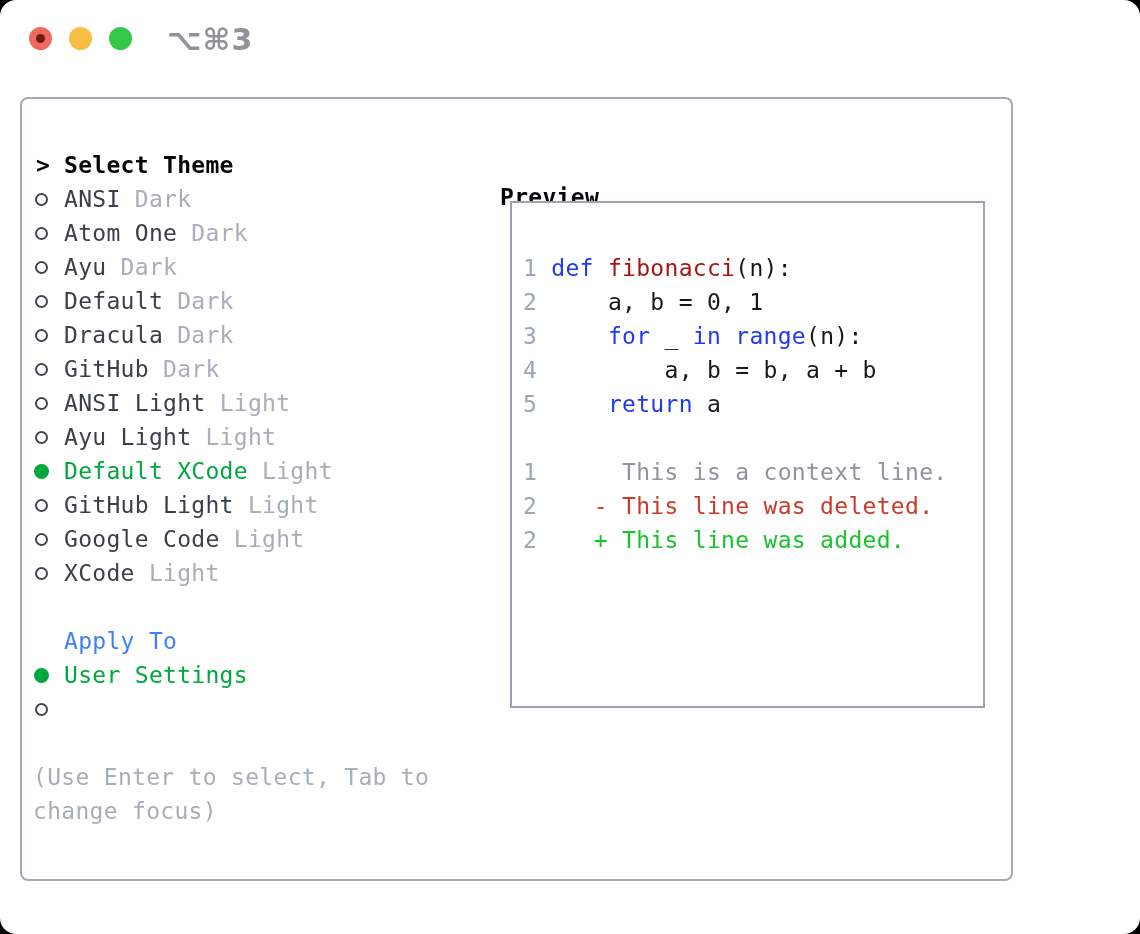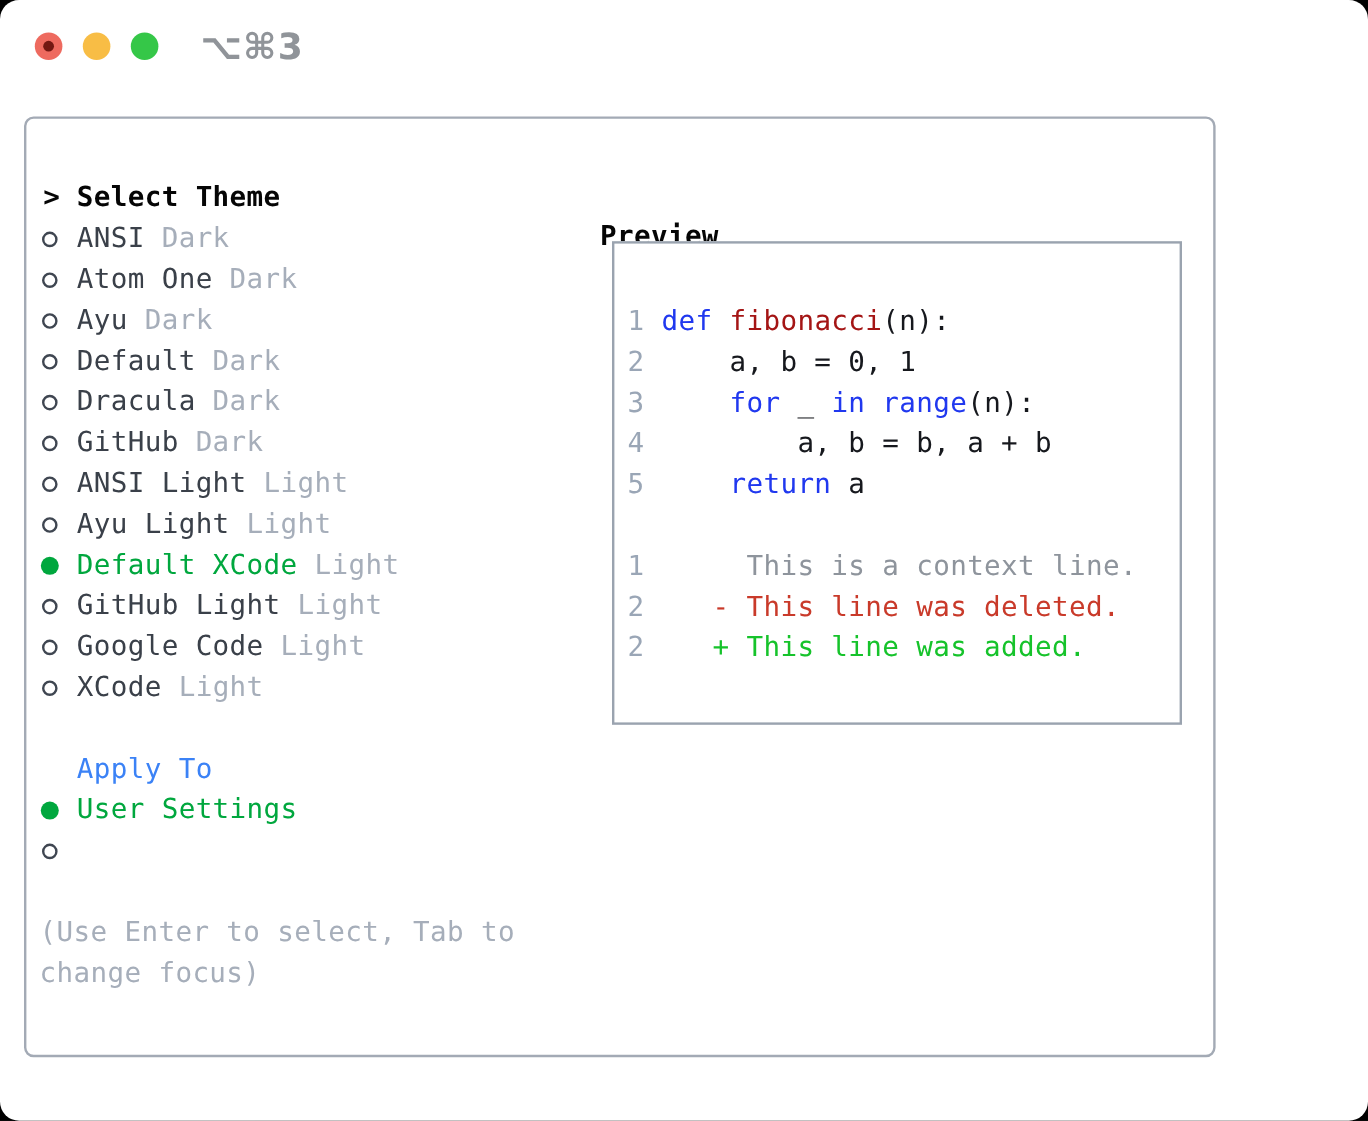--- a/index.html
+++ b/index.html
@@ -60,21 +60,21 @@
   .section-header{color:#3b82f6;}
   .opt-label{color:var(--itemtext);}
   .opt-label.sel{color:var(--green);}
   .hint{color:var(--muted);}
   
   .preview-title{
     position:absolute;left:478px;top:49px;height:34px;line-height:34px;
     font-size:23px;font-weight:bold;color:#050505;letter-spacing:0.3px;margin-top:32px;
   }
   .codebox{
-    position:absolute;left:488px;top:102px;width:475px;height:403px;
+    position:absolute;left:488px;top:102px;width:475px;height:507px;
     border:2px solid #9aa3af;background:#fff;overflow:hidden;
   }
   .code{position:absolute;left:11px;top:48px;}
   .code-line{
     height:34px;line-height:34px;white-space:pre;font-size:23px;letter-spacing:0.3px;
   }
   .tk-num{color:var(--linenum);}
   .tk-kw{color:var(--keyword);}
   .tk-fn{color:var(--function);}
   .tk-pl{color:var(--plain);}

